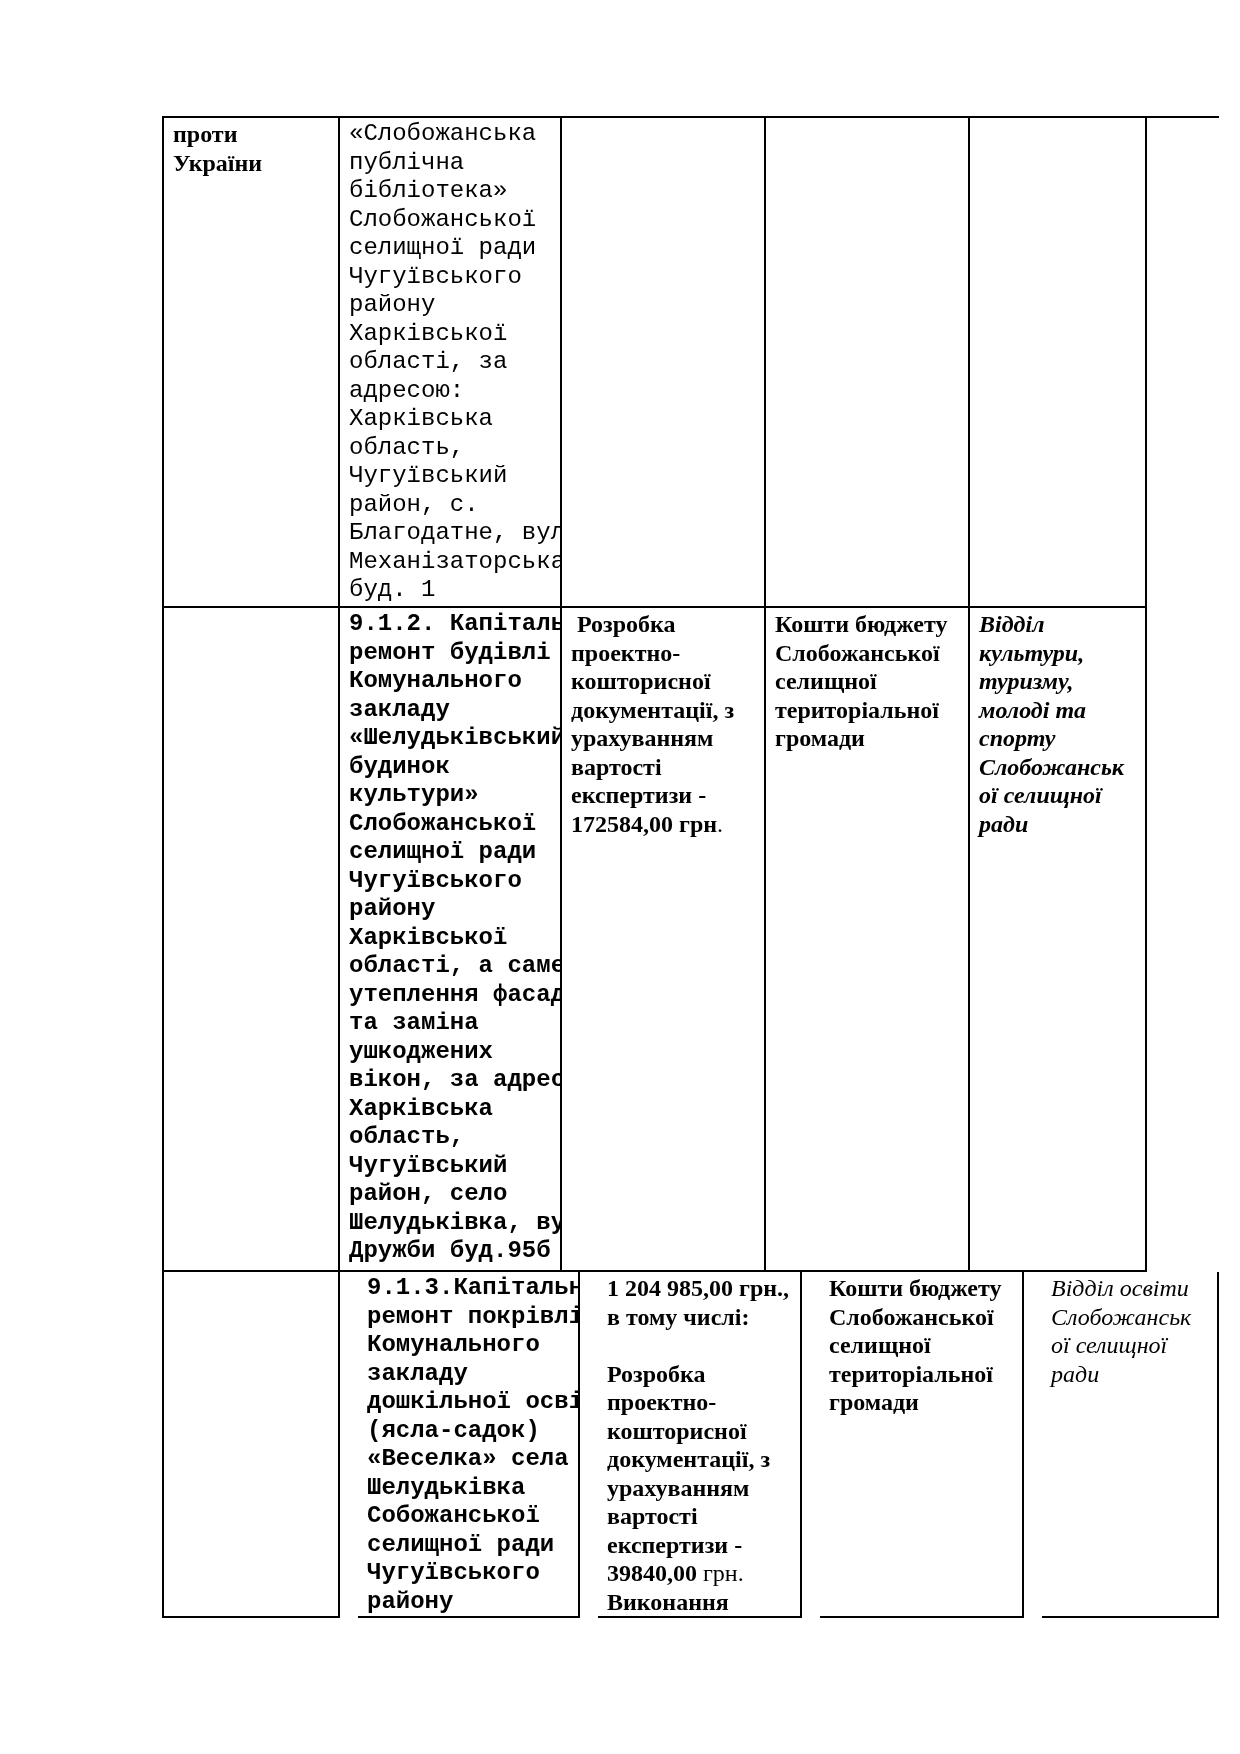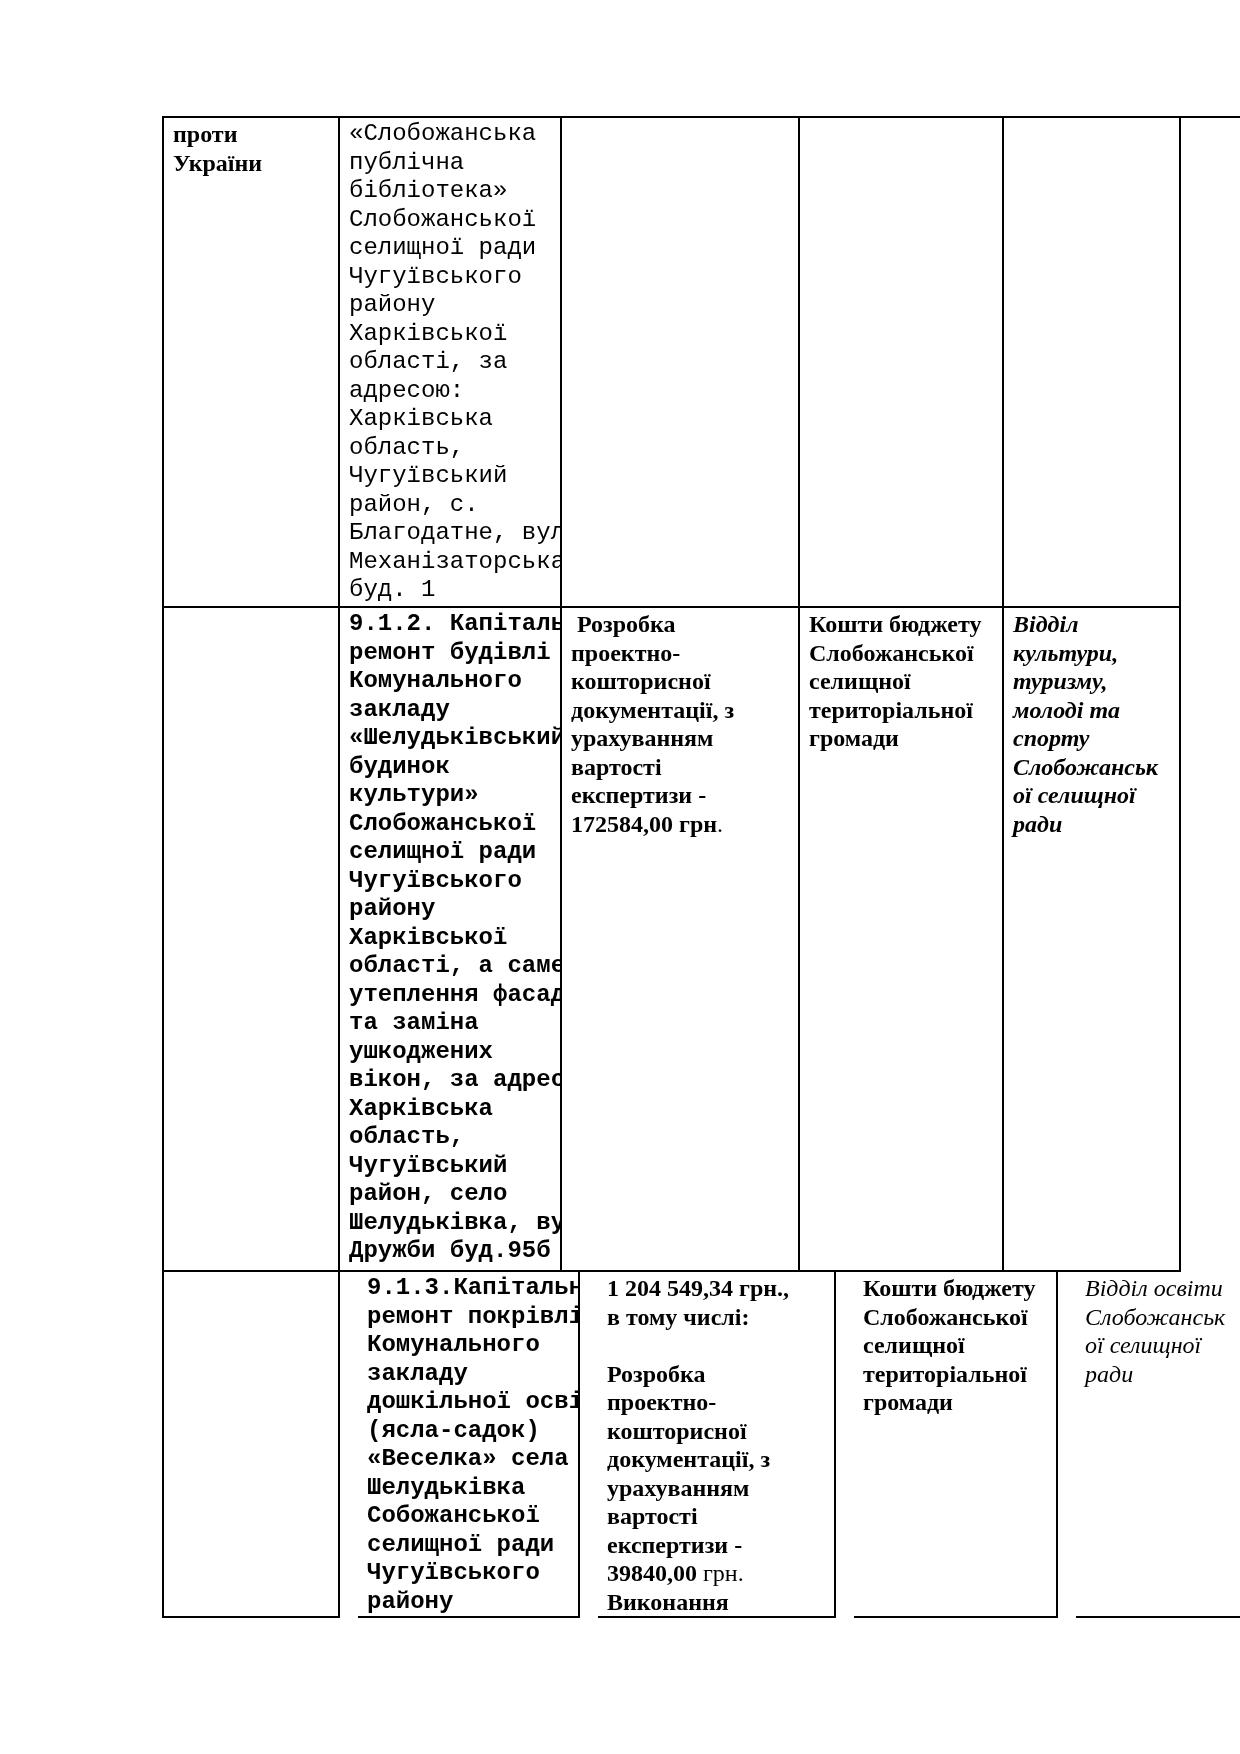--- a/index.html
+++ b/index.html
@@ -35,21 +35,21 @@
     border-right: 2px solid #000;
     border-bottom: 2px solid #000;
     padding: 2px 18px 0 9px;
     font-size: 24px;
     line-height: 28.5px;
     white-space: pre;          
     overflow: hidden;
   }
   .t-cell.c0 { width: 176px; }
   .t-cell.c1 { width: 222px; font-family: Liberation Mono, monospace; }
-  .t-cell.c2 { width: 238px; }
+  .t-cell.c2 { width: 204px; }
   .t-cell.c3 { width: 204px; }
   .t-cell.c4 { width: 177px; font-style: italic; }
   .seg { white-space: pre; }
   .seg.bold { font-weight: bold; }
 </style>
 </head>
 <body>
 
 <div class="page">
   <div class="doc-table">
@@ -131,21 +131,21 @@
 Комунального
 закладу
 дошкільної освіти
 (ясла-садок)
 «Веселка» села
 Шелудьківка
 Собожанської
 селищної ради
 Чугуївського
 району</span></div>
-        <div class="t-cell c2"><span class="seg bold">1 204 549,34 грн.,
+        <div class="t-cell c2"><span class="seg bold">1 204 985,00 грн.,
 в тому числі:
 
 Розробка
 проектно-
 кошторисної
 документації, з
 урахуванням
 вартості
 експертизи -
 39840,00 </span><span class="seg">грн.</span><span class="seg bold">

